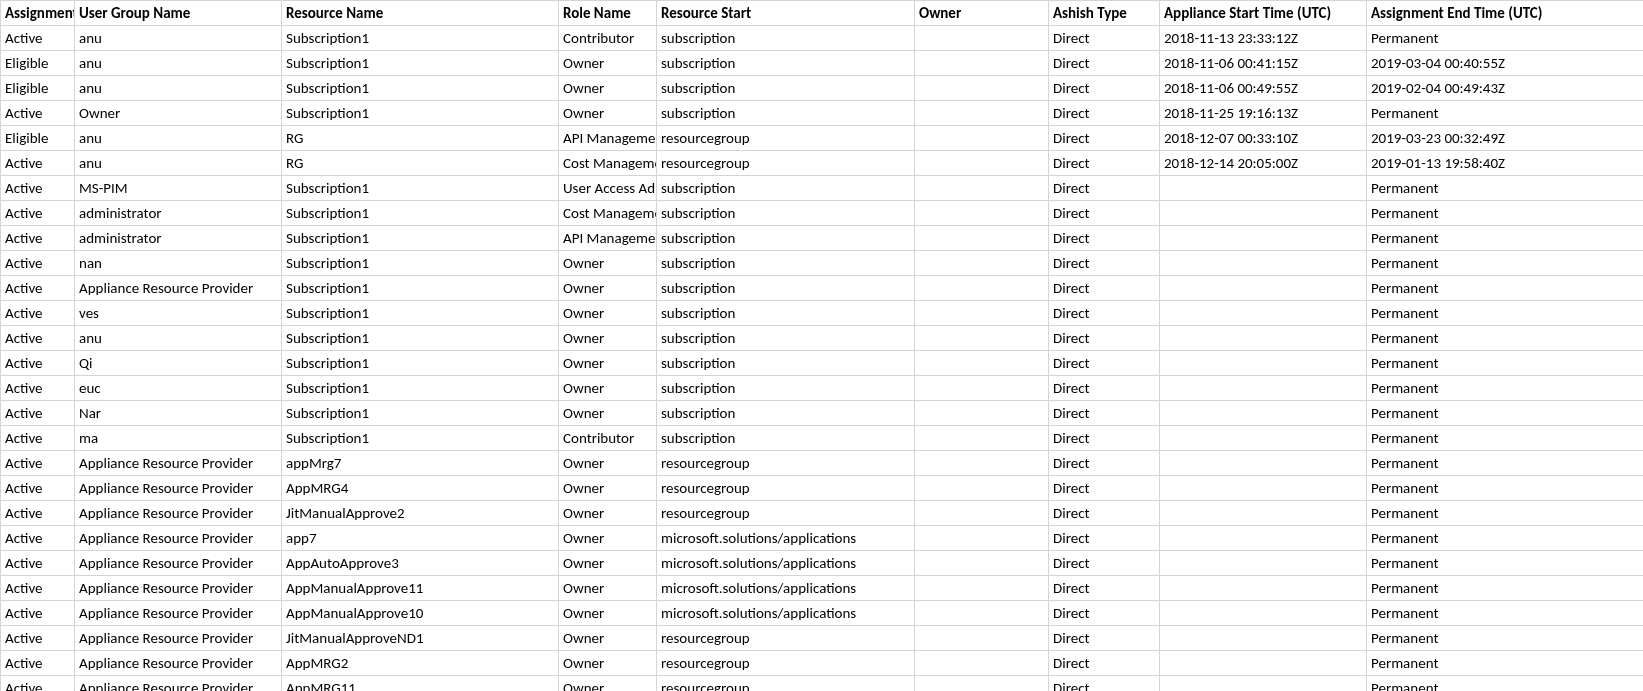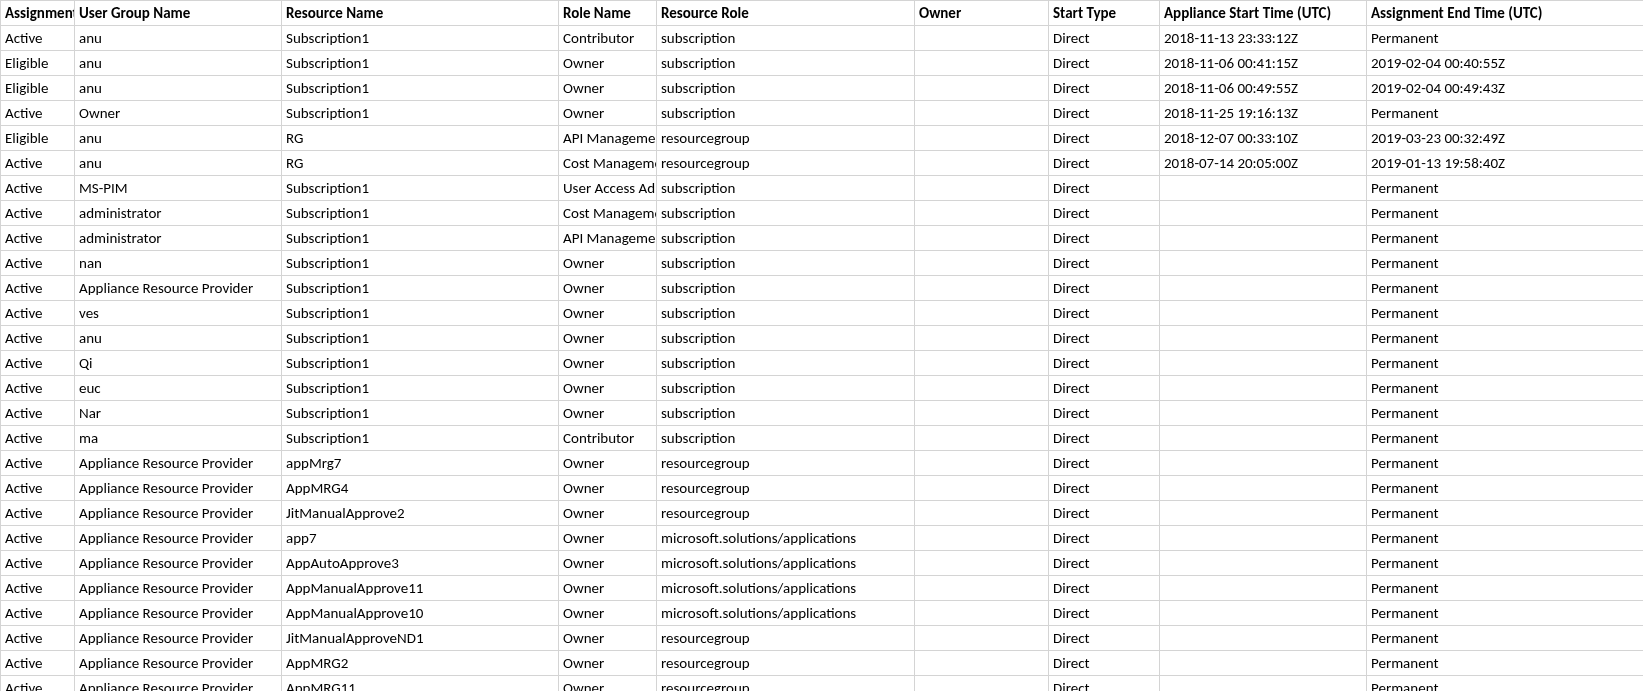--- a/index.html
+++ b/index.html
@@ -54,23 +54,23 @@
       <col class="c6">
       <col class="c7">
       <col class="c8">
   </colgroup>
   <thead>
     <tr>
       <th>Assignment</th>
       <th>User Group Name</th>
       <th>Resource Name</th>
       <th>Role Name</th>
-      <th>Resource Role</th>
+      <th>Resource Start</th>
       <th>Owner</th>
-      <th>Start Type</th>
+      <th>Ashish Type</th>
       <th>Appliance Start Time (UTC)</th>
       <th>Assignment End Time (UTC)</th>
     </tr>
   </thead>
   <tbody id="tbody">
       <tr>
         <td>Active</td>
         <td>anu</td>
         <td>Subscription1</td>
         <td>Contributor</td>
@@ -82,21 +82,21 @@
       </tr>
       <tr>
         <td>Eligible</td>
         <td>anu</td>
         <td>Subscription1</td>
         <td>Owner</td>
         <td>subscription</td>
         <td></td>
         <td>Direct</td>
         <td>2018-11-06 00:41:15Z</td>
-        <td>2019-02-04 00:40:55Z</td>
+        <td>2019-03-04 00:40:55Z</td>
       </tr>
       <tr>
         <td>Eligible</td>
         <td>anu</td>
         <td>Subscription1</td>
         <td>Owner</td>
         <td>subscription</td>
         <td></td>
         <td>Direct</td>
         <td>2018-11-06 00:49:55Z</td>
@@ -125,21 +125,21 @@
         <td>2019-03-23 00:32:49Z</td>
       </tr>
       <tr>
         <td>Active</td>
         <td>anu</td>
         <td>RG</td>
         <td>Cost Management</td>
         <td>resourcegroup</td>
         <td></td>
         <td>Direct</td>
-        <td>2018-07-14 20:05:00Z</td>
+        <td>2018-12-14 20:05:00Z</td>
         <td>2019-01-13 19:58:40Z</td>
       </tr>
       <tr>
         <td>Active</td>
         <td>MS-PIM</td>
         <td>Subscription1</td>
         <td>User Access Administrator</td>
         <td>subscription</td>
         <td></td>
         <td>Direct</td>

